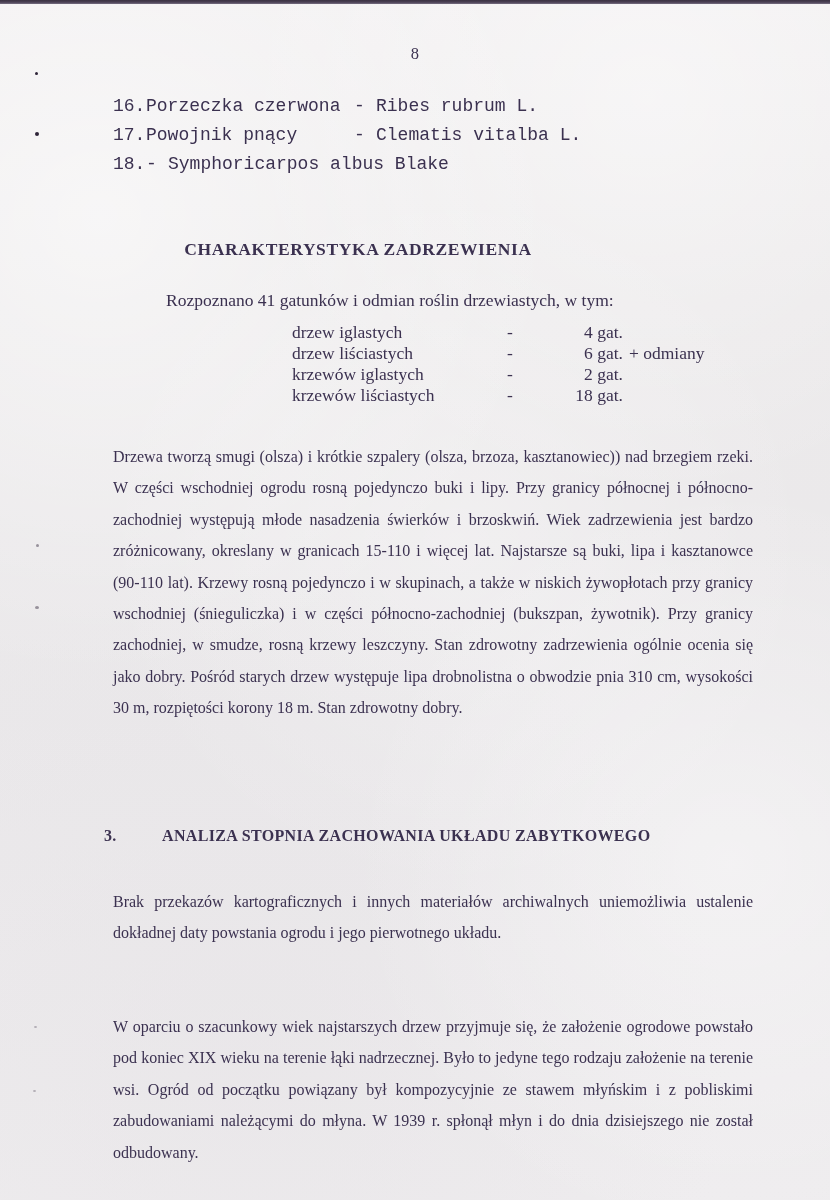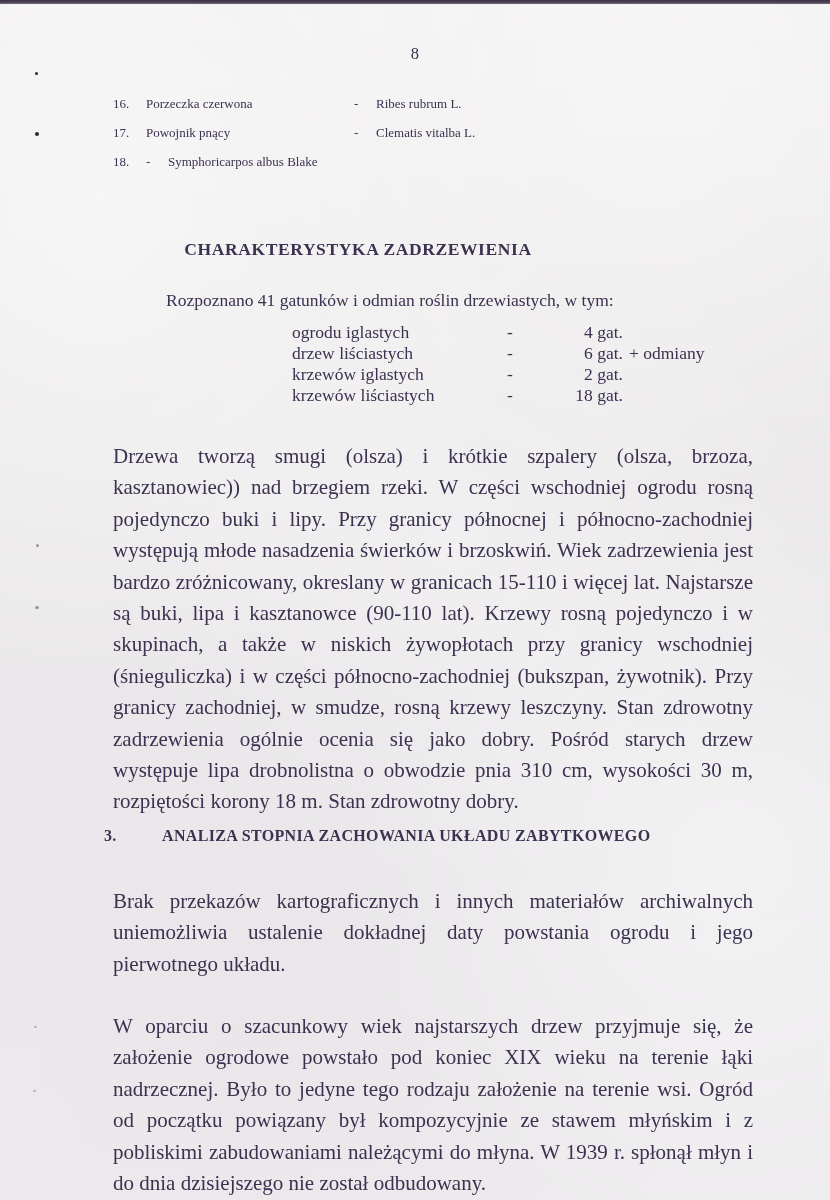--- a/index.html
+++ b/index.html
@@ -56,21 +56,22 @@
   .species-list {
     position: absolute;
     top: 96px;
     left: 113px;
     width: 640px;
   }
   .species-row {
     display: flex;
     align-items: baseline;
     height: 29px;
-    font-size: 13px;
+    font-size: 18px;
+    font-family: Liberation Mono, monospace;
   }
   .sp-num { width: 33px; flex: none; }
   .sp-pl  { width: 208px; flex: none; }
   .sp-dash { width: 22px; flex: none; }
   .sp-lat { flex: 1; }
 
   
   .section-heading {
     position: absolute;
     top: 239px;
@@ -112,21 +113,21 @@
     top: 410px;
     left: 140px;
     font-size: 17.5px;
   }
 
   
   .body-block {
     position: absolute;
     left: 113px;
     width: 640px;
-    font-size: 21px;
+    font-size: 16px;
     line-height: 31.4px;
     text-align: justify;
     text-justify: inter-word;
   }
   #block-trees  { top: 441px; }
   #block-intro2 { top: 886px; }
   #block-origin { top: 1011px; }
 
   .numbered-section {
     position: absolute;
@@ -185,21 +186,21 @@
 
     </div>
 
     <div class="section-heading">CHARAKTERYSTYKA ZADRZEWIENIA</div>
 
     <div class="intro-line">Rozpoznano 41 gatunków i odmian roślin drzewiastych, w tym:</div>
 
     <div class="counts">
 
       <div class="count-row">
-        <span class="ct-label">ogrodu iglastych</span>
+        <span class="ct-label">drzew iglastych</span>
         <span class="ct-dash">-</span>
         <span class="ct-value">4 gat.</span>
         <span class="ct-extra"></span>
       </div>
 
       <div class="count-row">
         <span class="ct-label">drzew liściastych</span>
         <span class="ct-dash">-</span>
         <span class="ct-value">6 gat.</span>
         <span class="ct-extra">+ odmiany</span>

